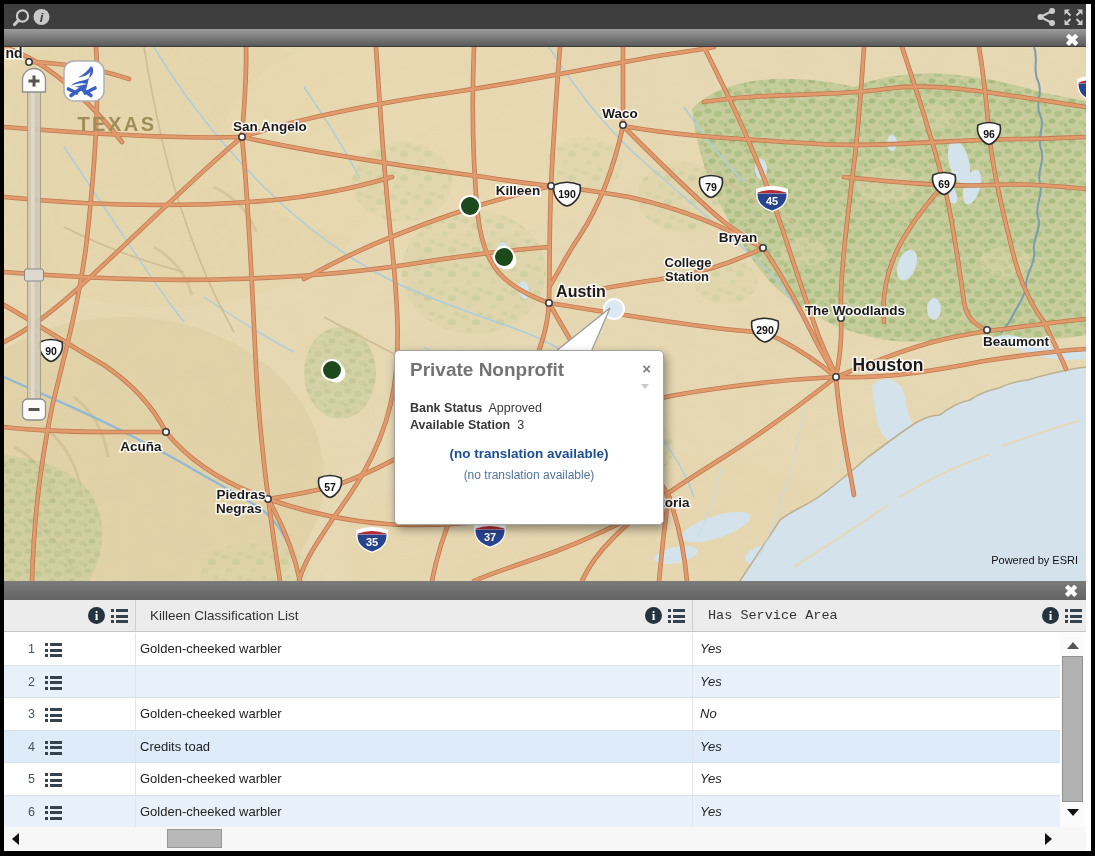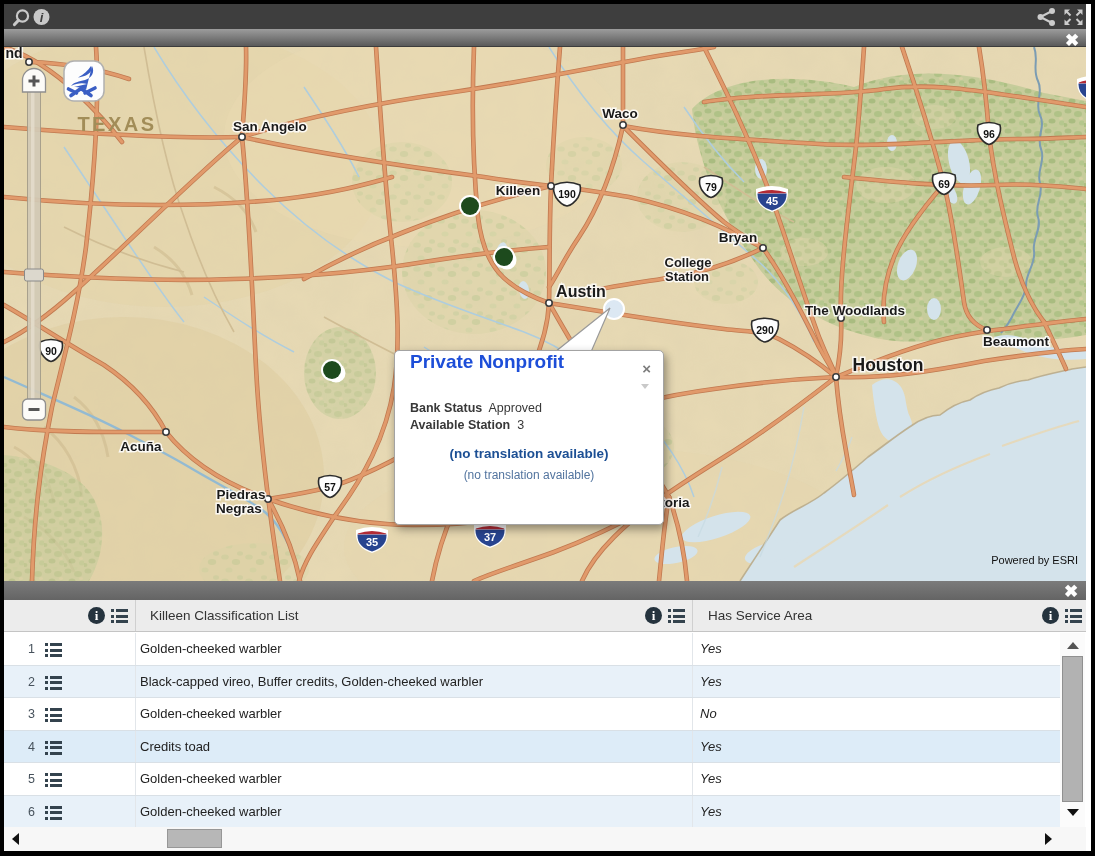--- a/index.html
+++ b/index.html
@@ -337,21 +337,21 @@
     <g>
       <rect x="60" y="14" width="40" height="40" rx="10" fill="#fdfdfd" stroke="#b0b0b0" stroke-width="1.5"></rect>
       <path d="M88,19 C91,25 88,31 81,33 C75,34.7 70,35 67,39 C72,36.5 78,35.5 83,37 L70,40 C75,40 80,41 82,43 L88,19 Z" fill="#3a5ec4"></path>
       <path d="M87,19 C84,23.5 80,27.5 74,30.5 C79,30 84,28 86.5,25 C88,22.8 88,20.5 87,19 Z" fill="#3a5ec4"></path>
       <path d="M67,48.5 L77,41.5 L87,48.5 M91,41 L81,46 M64.5,42 L72.5,46" stroke="#3a5ec4" stroke-width="3.6" fill="none" stroke-linecap="round"></path>
     </g>
   </svg>
 
   <div id="popup" style="position:absolute;left:390px;top:303px;width:270px;height:175px;background:#fff;
      border:1px solid #a3a3a3;border-radius:5px;box-shadow:2px 4px 10px rgba(0,0,0,0.4);">
-    <div style="position:absolute;left:15px;top:0;font-size:19px;font-weight:bold;color:#1d4ed8;">Private Nonprofit</div>
+    <div style="position:absolute;left:15px;top:8px;font-size:19px;font-weight:bold;color:#737373;">Private Nonprofit</div>
     <div style="position:absolute;right:12px;top:9px;font-size:15px;color:#7d7d7d;font-weight:bold;">×</div>
     <div style="position:absolute;right:14px;top:33px;width:0;height:0;border-left:4px solid transparent;border-right:4px solid transparent;border-top:5px solid #c9c9c9;"></div>
     <div style="position:absolute;left:15px;top:50px;font-size:12.5px;color:#383838;"><b>Bank Status</b>&nbsp; Approved</div>
     <div style="position:absolute;left:15px;top:67px;font-size:12.5px;color:#383838;"><b>Available Station</b>&nbsp; 3</div>
     <div style="position:absolute;left:0;top:95px;width:100%;text-align:center;font-size:13.5px;font-weight:bold;color:#1c4f94;">(no translation available)</div>
     <div style="position:absolute;left:0;top:117px;width:100%;text-align:center;font-size:12px;color:#52749f;">(no translation available)</div>
   </div>
   </div>
 
   <div id="tstrip"></div>
@@ -372,21 +372,21 @@
     <div style="position:absolute;left:146px;top:8px;">Killeen Classification List</div>
     <div class="infoc" style="left:641px;top:7px;">i</div>
     <span class="licon" style="left:664px;top:9px;">
         <i style="top:0"></i>
         <i style="top:5.5px"></i>
         <i style="top:11px"></i>
         <b style="top:0"></b>
         <b style="top:5.5px"></b>
         <b style="top:11px"></b>
       </span>
-    <div style="position:absolute;left:704px;top:8px;">Has Service Area</div>
+    <div style="position:absolute;left:704px;top:8px;font-family:Liberation Mono, monospace;">Has Service Area</div>
     <div class="infoc" style="left:1038px;top:7px;">i</div>
     <span class="licon" style="left:1061px;top:9px;">
         <i style="top:0"></i>
         <i style="top:5.5px"></i>
         <i style="top:11px"></i>
         <b style="top:0"></b>
         <b style="top:5.5px"></b>
         <b style="top:11px"></b>
       </span>
   </div>
@@ -412,21 +412,20 @@
         <div class="rborder2"></div>
       <div class="num">2</div>
       <span class="licon" style="left:41px;top:10px;">
           <i style="top:0"></i>
           <i style="top:5.5px"></i>
           <i style="top:11px"></i>
           <b style="top:0"></b>
           <b style="top:5.5px"></b>
           <b style="top:11px"></b>
         </span>
-      <div class="txt2">Black-capped vireo, Buffer credits, Golden-cheeked warbler</div>
         <div class="txt3">Yes</div>
     </div>
     <div class="row" style="top:65px;background:#ffffff;">
       <div class="rborder1"></div>
         <div class="rborder2"></div>
       <div class="num">3</div>
       <span class="licon" style="left:41px;top:10px;">
           <i style="top:0"></i>
           <i style="top:5.5px"></i>
           <i style="top:11px"></i>

